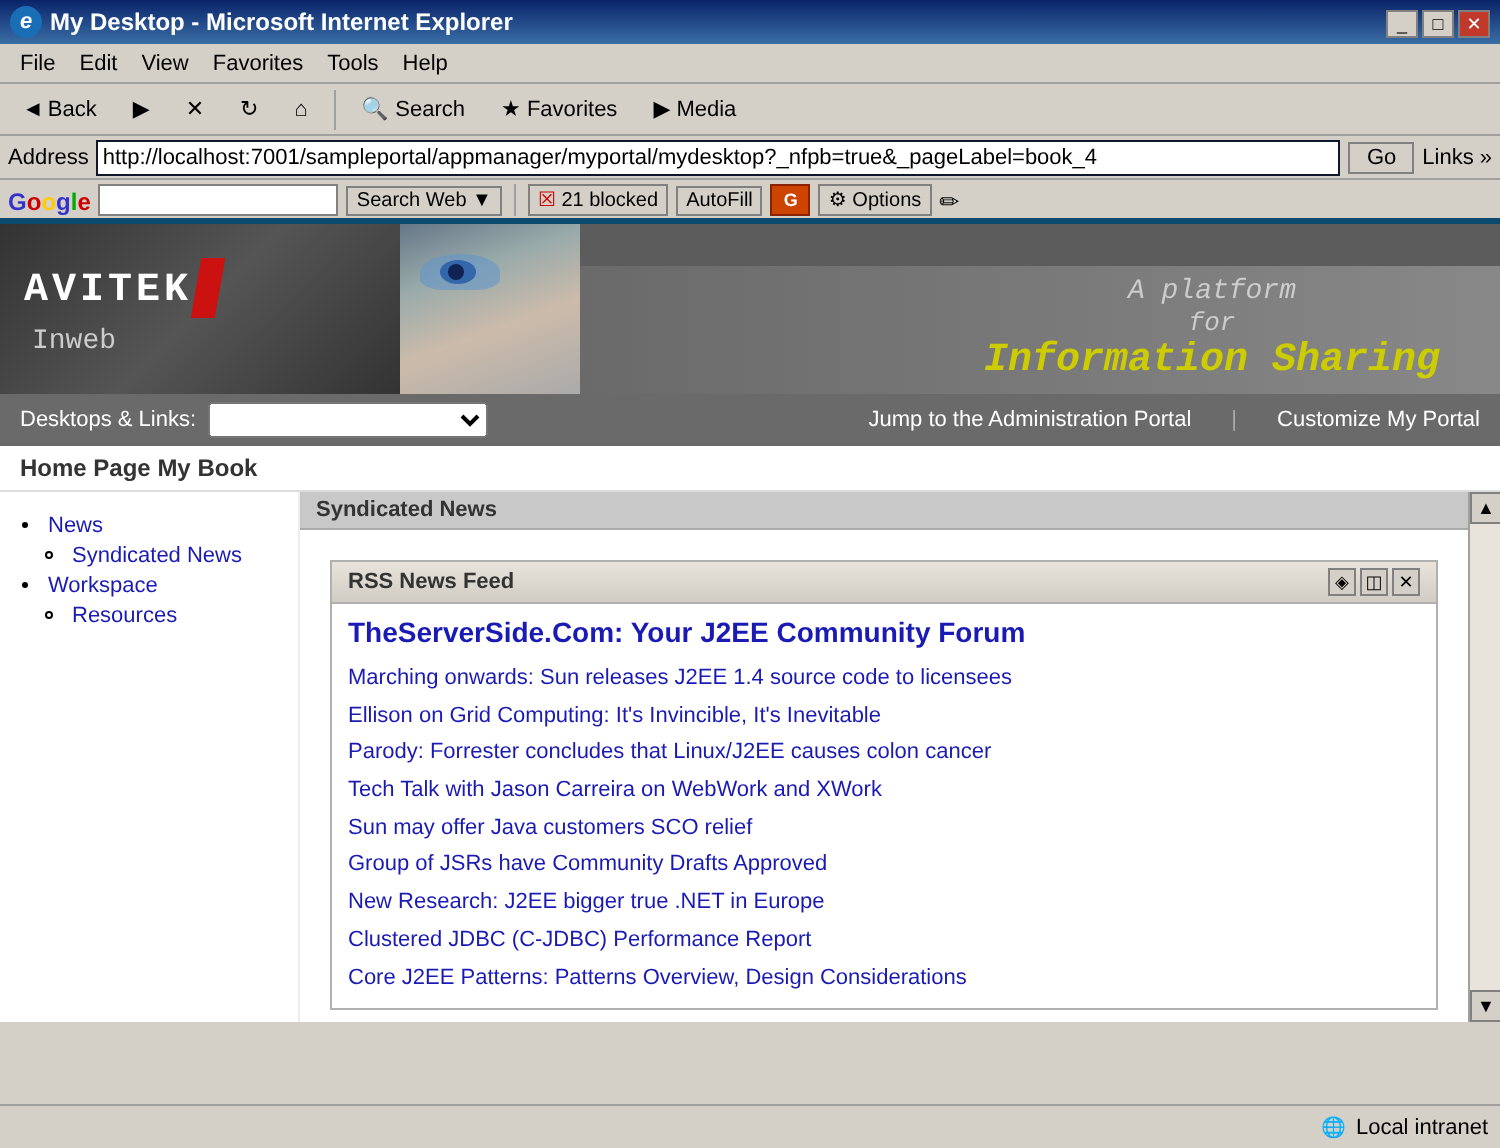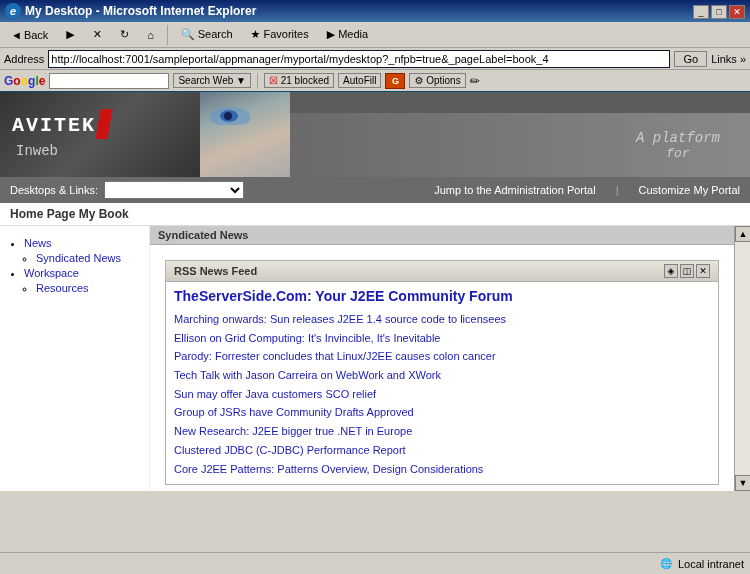--- a/index.html
+++ b/index.html
@@ -71,25 +71,25 @@
       background: white;
       font-size: 11px;
       padding: 0 2px;
     }
     .go-btn { font-size: 11px; padding: 1px 8px; background: #d4d0c8; border: 1px solid #808080; cursor: pointer; }
 
     
     .google-bar {
       background: #d4d0c8;
       display: flex;
-      align-items: center;
+      align-items: flex-end;
       height: 22px;
       padding: 1px 4px;
       gap: 4px;
-      border-bottom: 1px solid #0c4a6e;
+      border-bottom: 3px solid #0c4a6e;
       font-size: 11px;
     }
     .google-logo { font-weight: bold; font-size: 12px; }
     .google-logo span:nth-child(1) { color: #3333cc; }
     .google-logo span:nth-child(2) { color: #cc0000; }
     .google-logo span:nth-child(3) { color: #ffcc00; }
     .google-logo span:nth-child(4) { color: #3333cc; }
     .google-logo span:nth-child(5) { color: #00aa00; }
     .google-logo span:nth-child(6) { color: #cc0000; }
     .google-input { width: 120px; height: 16px; border: 1px solid #808080; font-size: 11px; }
@@ -233,20 +233,28 @@
       <span class="ie-icon"></span>
       <span>My Desktop - Microsoft Internet Explorer</span>
     </div>
     <div class="window-controls">
       <button class="win-btn">_</button>
       <button class="win-btn">□</button>
       <button class="win-btn" style="background:#c0392b;color:white;">✕</button>
     </div>
   </div>
 
+  <div class="menu-bar">
+    <span class="menu-item">File</span>
+    <span class="menu-item">Edit</span>
+    <span class="menu-item">View</span>
+    <span class="menu-item">Favorites</span>
+    <span class="menu-item">Tools</span>
+    <span class="menu-item">Help</span>
+  </div>
 
   <div class="toolbar">
     <button class="toolbar-btn">
       <span>◄</span>
         <span> Back</span>
     </button>
     <button class="toolbar-btn">▶</button>
     <button class="toolbar-btn">✕</button>
     <button class="toolbar-btn">↻</button>
     <button class="toolbar-btn">⌂</button>
@@ -299,20 +307,21 @@
         <div style="width:100%;height:100%;background:linear-gradient(160deg,#667788 0%,#99aaaa 30%,#ccbbaa 60%,#aaaaaa 100%);position:relative;">
           <div style="position:absolute;top:15px;left:10px;width:40px;height:18px;background:rgba(100,150,200,0.6);border-radius:50% 50% 30% 30%;"></div>
           <div style="position:absolute;top:18px;left:20px;width:18px;height:12px;background:#3366aa;border-radius:50%;"></div>
           <div style="position:absolute;top:20px;left:24px;width:8px;height:8px;background:#112255;border-radius:50%;"></div>
         </div>
       </div>
       <div class="banner-right">
         <div class="banner-tagline">
           <div class="tagline-top">A platform</div>
           <div style="color:#cccccc;font-size:13px;font-style:italic;">for</div>
+          <div class="tagline-bottom">Information Sharing</div>
         </div>
       </div>
     </div>
 
     <div class="nav-bar">
       <div style="display:flex;align-items:center;gap:6px;margin-right:auto;">
         <span style="color:white;font-size:11px;">Desktops &amp; Links:</span>
         <select class="nav-select">
           <option></option>
         </select>

